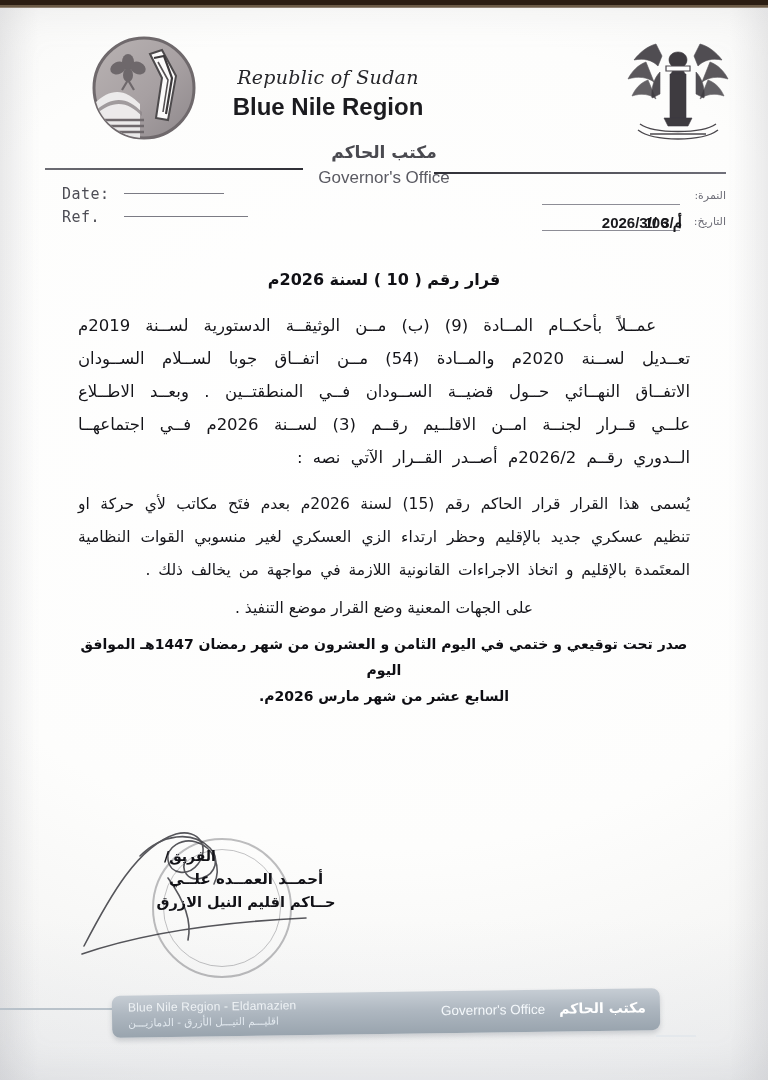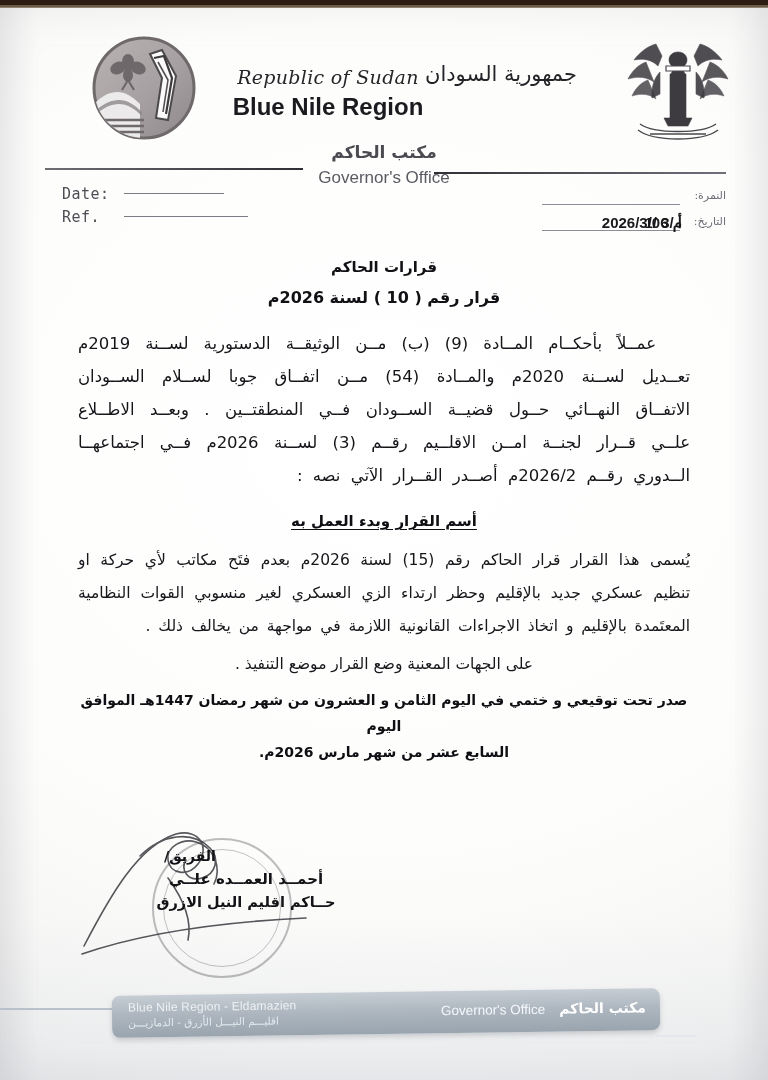--- a/index.html
+++ b/index.html
@@ -423,21 +423,20 @@
           </g>
         </svg>
       </div>
 
       <div class="title-en">
         <div class="script">Republic of Sudan</div>
         <div class="bold">Blue Nile Region</div>
       </div>
 
       <div class="title-ar">
-        <div class="ar-script">جمهورية السودان</div>
       </div>
 
       <div class="emblem-right">
         <svg viewBox="0 0 104 106" width="104" height="106" aria-hidden="true">
           <g fill="#3e3b40" stroke="#3e3b40" stroke-width=".6">
             <path d="M52 14 c-5 0-9 3-9 8 0 4 3 6 5 8 l-3 6 h14 l-3-6 c2-2 5-4 5-8 0-5-4-8-9-8z"></path>
             <path d="M30 6 c-8 2-16 8-22 16 10-2 18 0 24 6 l4-10z" opacity=".9"></path>
             <path d="M74 6 c8 2 16 8 22 16-10-2-18 0-24 6l-4-10z" opacity=".9"></path>
             <path d="M20 24 c-8 3-14 9-18 17 10-3 19-2 26 3z" opacity=".85"></path>
             <path d="M84 24 c8 3 14 9 18 17-10-3-19-2-26 3z" opacity=".85"></path>
@@ -481,24 +480,22 @@
         <span class="val">1/ أ /3</span>
       </div>
       <div class="row">
         <span class="lbl">التاريخ:</span>
         <span class="fill"></span>
         <span class="val">2026/3/06 م</span>
       </div>
     </div>
 
     <div class="body-wrap">
-      <div class="decree-head">قرارات الحاكم</div>
       <div class="decree-no">قرار رقم ( 10 ) لسنة 2026م</div>
       <div class="para indent">عمــلاً بأحكــام المــادة (9)  (ب) مــن الوثيقــة الدستورية لســنة 2019م تعــديل لســنة 2020م  والمــادة (54)  مــن اتفــاق جوبا لســلام الســودان الاتفــاق النهــائي حــول قضيــة الســودان فــي المنطقتــين . وبعــد الاطــلاع علــي قــرار لجنــة امــن الاقلــيم رقــم (3) لســنة 2026م فــي اجتماعهــا الــدوري رقــم 2026/2م  أصــدر القــرار الآتي نصه :</div>
-      <div class="section-title">أسم القرار وبدء العمل به</div>
       <div class="para2 indent">يُسمى هذا القرار قرار الحاكم رقم (15) لسنة 2026م بعدم فتَح مكاتب لأي حركة او تنظيم عسكري جديد بالإقليم وحظر ارتداء الزي العسكري لغير منسوبي القوات النظامية المعتَمدة بالإقليم و اتخاذ الاجراءات القانونية اللازمة في مواجهة من يخالف ذلك .</div>
       <div class="para-center">على الجهات المعنية وضع القرار موضع التنفيذ .</div>
       <div class="issued">
         <div>صدر تحت توقيعي و ختمي في اليوم الثامن و العشرون من شهر رمضان 1447هـ الموافق اليوم</div>
         <div>السابع عشر من شهر مارس 2026م.</div>
       </div>
     </div>
 
     <div class="stamp"></div>
 

